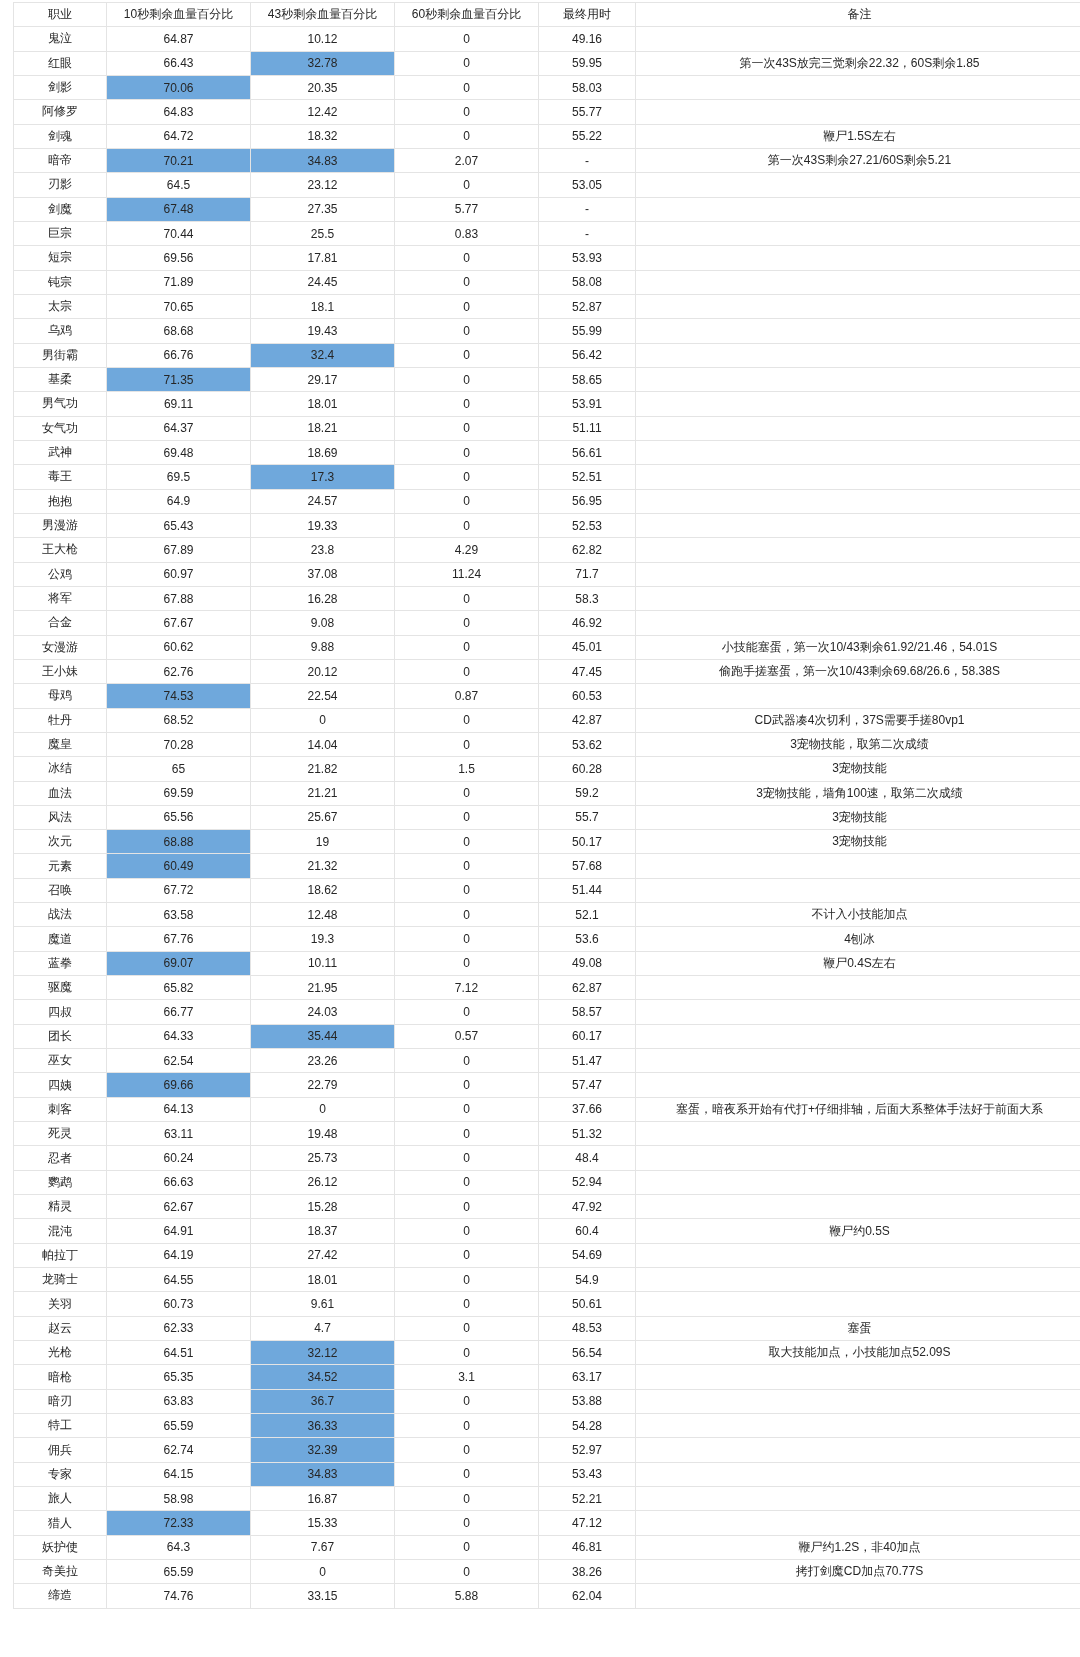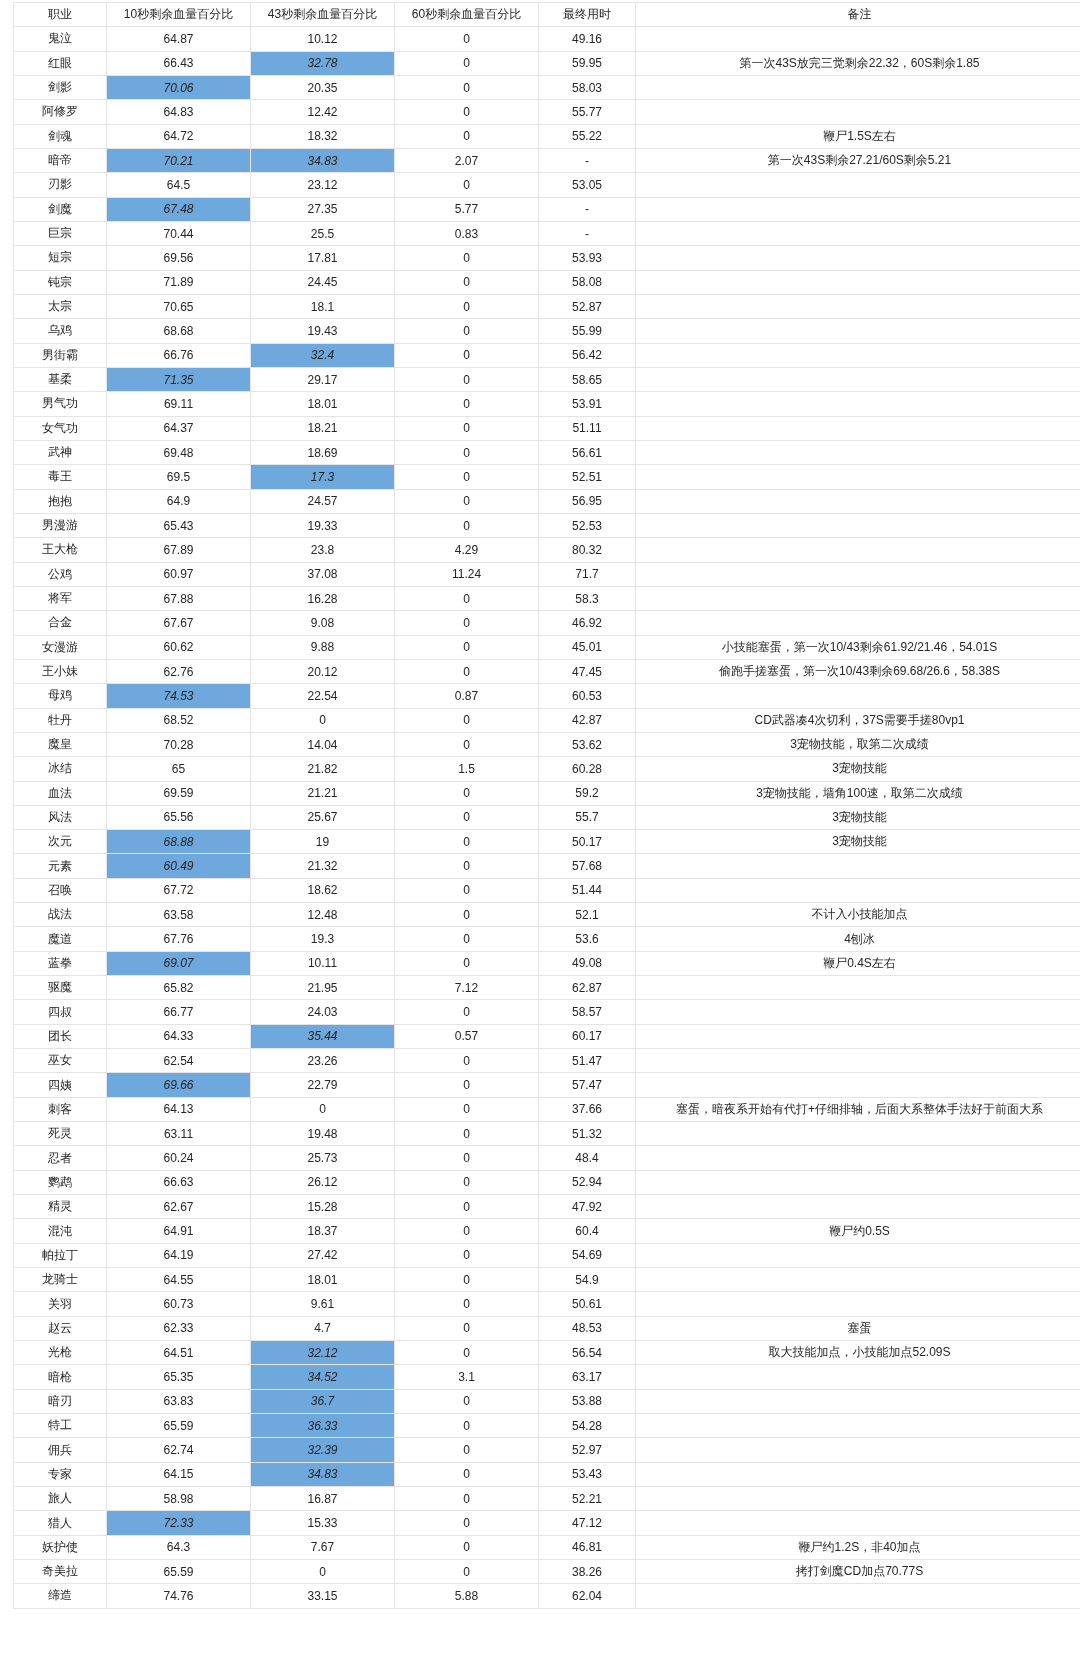--- a/index.html
+++ b/index.html
@@ -26,21 +26,21 @@
     border: 1px solid var(--grid, #e4e4e4);
     font-size: 12px;
     font-weight: normal;
     color: var(--text, #262626);
     text-align: center;
     vertical-align: middle;
     padding: 0 2px;
     white-space: nowrap;
     overflow: hidden;
   }
-  td.hl { background: var(--hl, #6fa8dc); font-style: italic; }
+  td.hl { background: var(--hl, #6fa8dc); }
 </style>
 </head>
 <body>
 
 <div class="sheet">
   <table>
     <colgroup>
         <col style="width: 93px;">
         <col style="width: 144px;">
         <col style="width: 144px;">
@@ -225,21 +225,21 @@
           <td>19.33</td>
           <td>0</td>
           <td>52.53</td>
           <td></td>
         </tr>
         <tr>
           <td>王大枪</td>
           <td>67.89</td>
           <td>23.8</td>
           <td>4.29</td>
-          <td>80.32</td>
+          <td>62.82</td>
           <td></td>
         </tr>
         <tr>
           <td>公鸡</td>
           <td>60.97</td>
           <td>37.08</td>
           <td>11.24</td>
           <td>71.7</td>
           <td></td>
         </tr>

